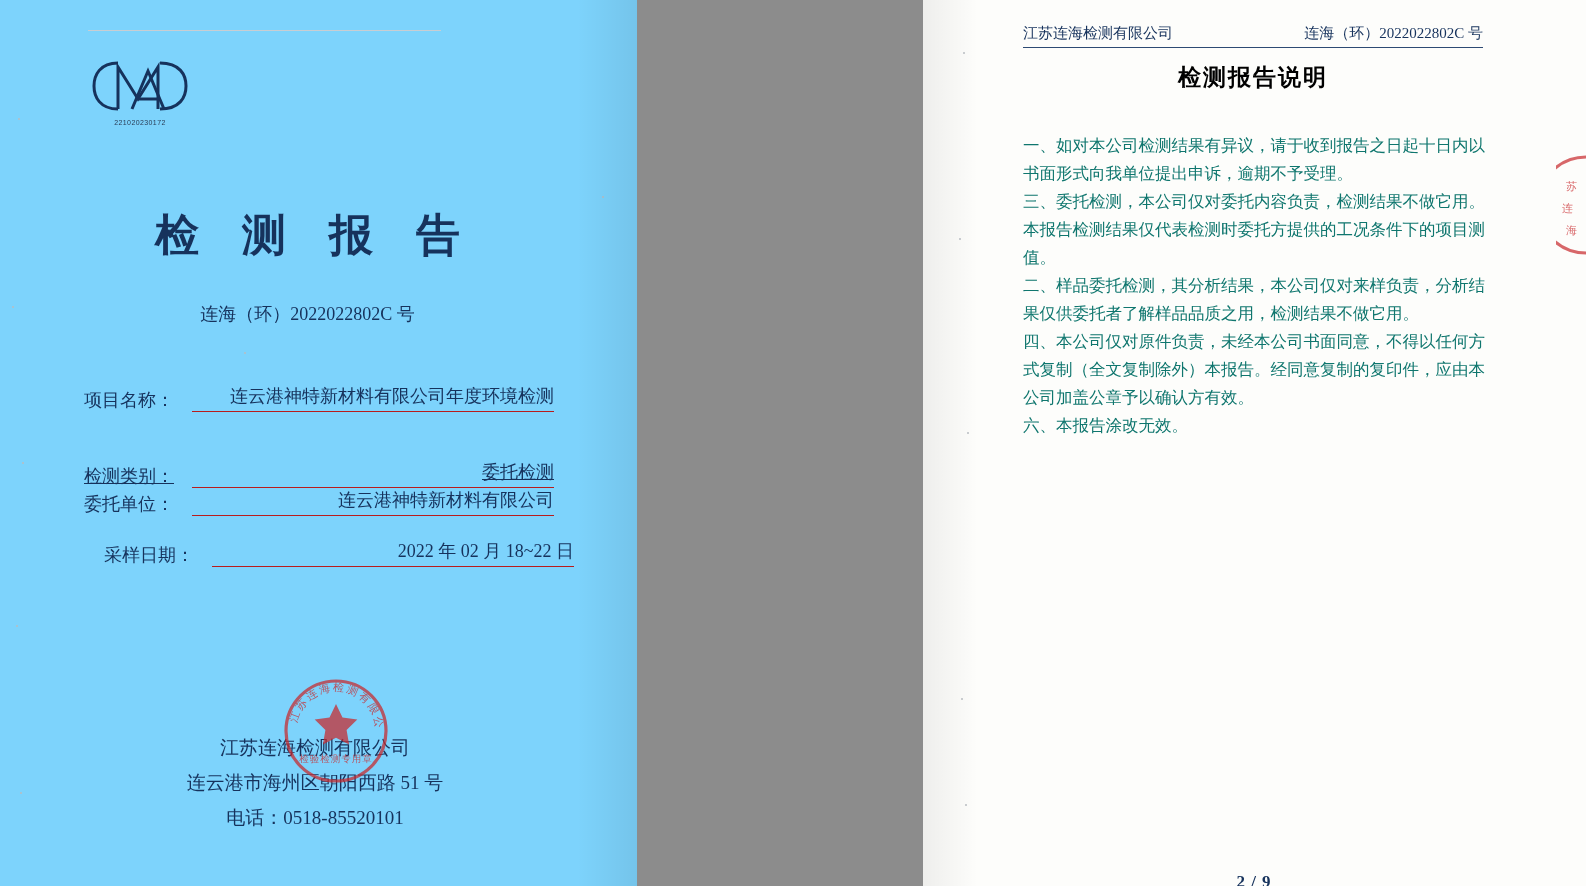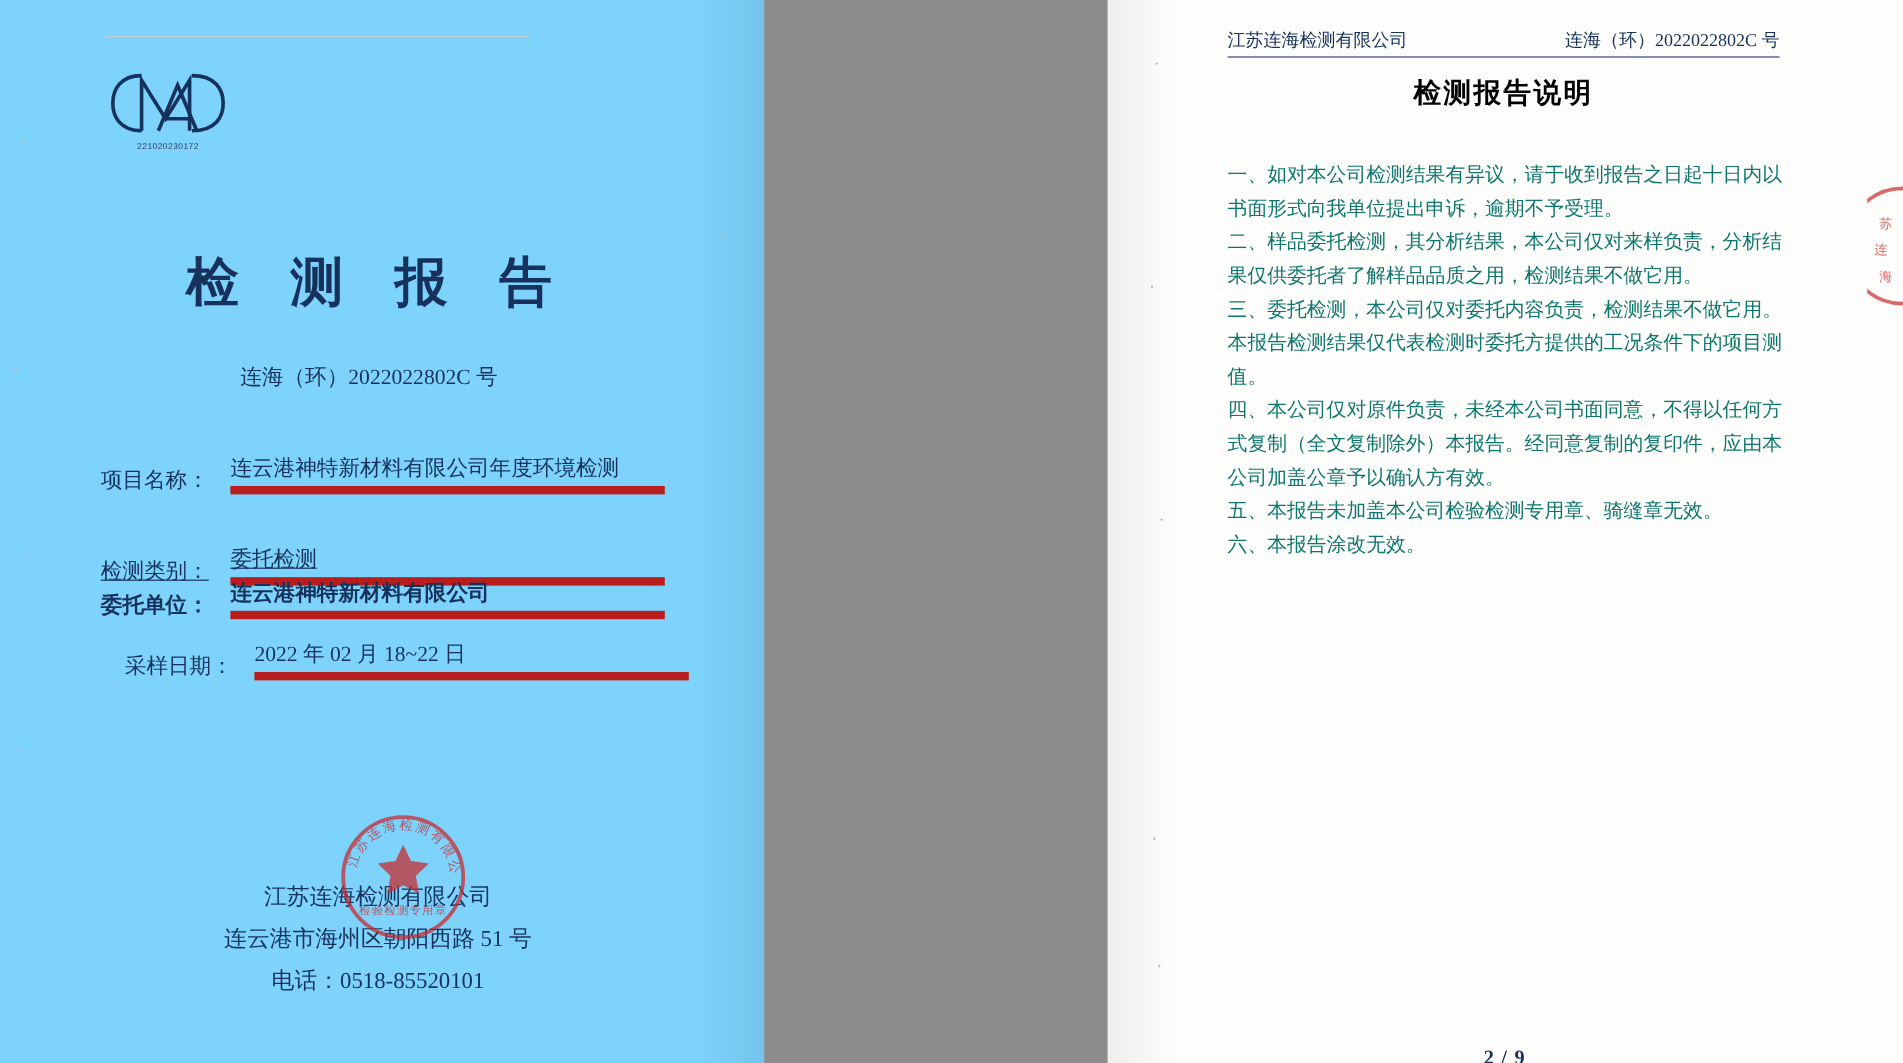--- a/index.html
+++ b/index.html
@@ -94,28 +94,28 @@
     display: flex;
     align-items: flex-end;
   }
   .field .label {
     width: 108px;
     flex: 0 0 108px;
     white-space: nowrap;
   }
   .field .value {
     flex: 1 1 auto;
-    border-bottom: 7px solid #b91c1c;
-    text-align: left;
+    border-bottom: 1px solid #b91c1c;
+    text-align: right;
     padding-bottom: 3px;
     white-space: nowrap;
   }
   #field-1 { top: 378px; }
   #field-2 { top: 454px; text-decoration: underline; }
-  #field-3 { top: 482px; font-weight: bold; }
+  #field-3 { top: 482px; }
   #field-4 { top: 533px; margin-left: 20px; }
 
   .footer-block {
     position: absolute;
     left: 0;
     top: 730px;
     width: 630px;
     text-align: center;
     color: #16325c;
     font-size: 19px;
@@ -298,24 +298,23 @@
 
     <div class="hdr">
       <span>江苏连海检测有限公司</span>
       <span>连海（环）2022022802C 号</span>
     </div>
 
     <div class="page2-title">检测报告说明</div>
 
     <div class="body-text">
       <p>一、如对本公司检测结果有异议，请于收到报告之日起十日内以书面形式向我单位提出申诉，逾期不予受理。</p>
+      <p>三、委托检测，本公司仅对委托内容负责，检测结果不做它用。本报告检测结果仅代表检测时委托方提供的工况条件下的项目测值。</p>
       <p>二、样品委托检测，其分析结果，本公司仅对来样负责，分析结果仅供委托者了解样品品质之用，检测结果不做它用。</p>
-      <p>三、委托检测，本公司仅对委托内容负责，检测结果不做它用。本报告检测结果仅代表检测时委托方提供的工况条件下的项目测值。</p>
       <p>四、本公司仅对原件负责，未经本公司书面同意，不得以任何方式复制（全文复制除外）本报告。经同意复制的复印件，应由本公司加盖公章予以确认方有效。</p>
-      <p>五、本报告未加盖本公司检验检测专用章、骑缝章无效。</p>
       <p>六、本报告涂改无效。</p>
     </div>
 
     <div class="page-num">2 / 9</div>
 
     <svg class="edge-seal" viewBox="0 0 46 110">
       <g opacity="0.7">
         <circle cx="30" cy="55" r="48" fill="none" stroke="#c8282c" stroke-width="3"></circle>
         <text x="10" y="40" font-size="11" fill="#c8282c" font-family="'Liberation Serif',serif">苏</text>
         <text x="6" y="62" font-size="11" fill="#c8282c" font-family="'Liberation Serif',serif">连</text>

